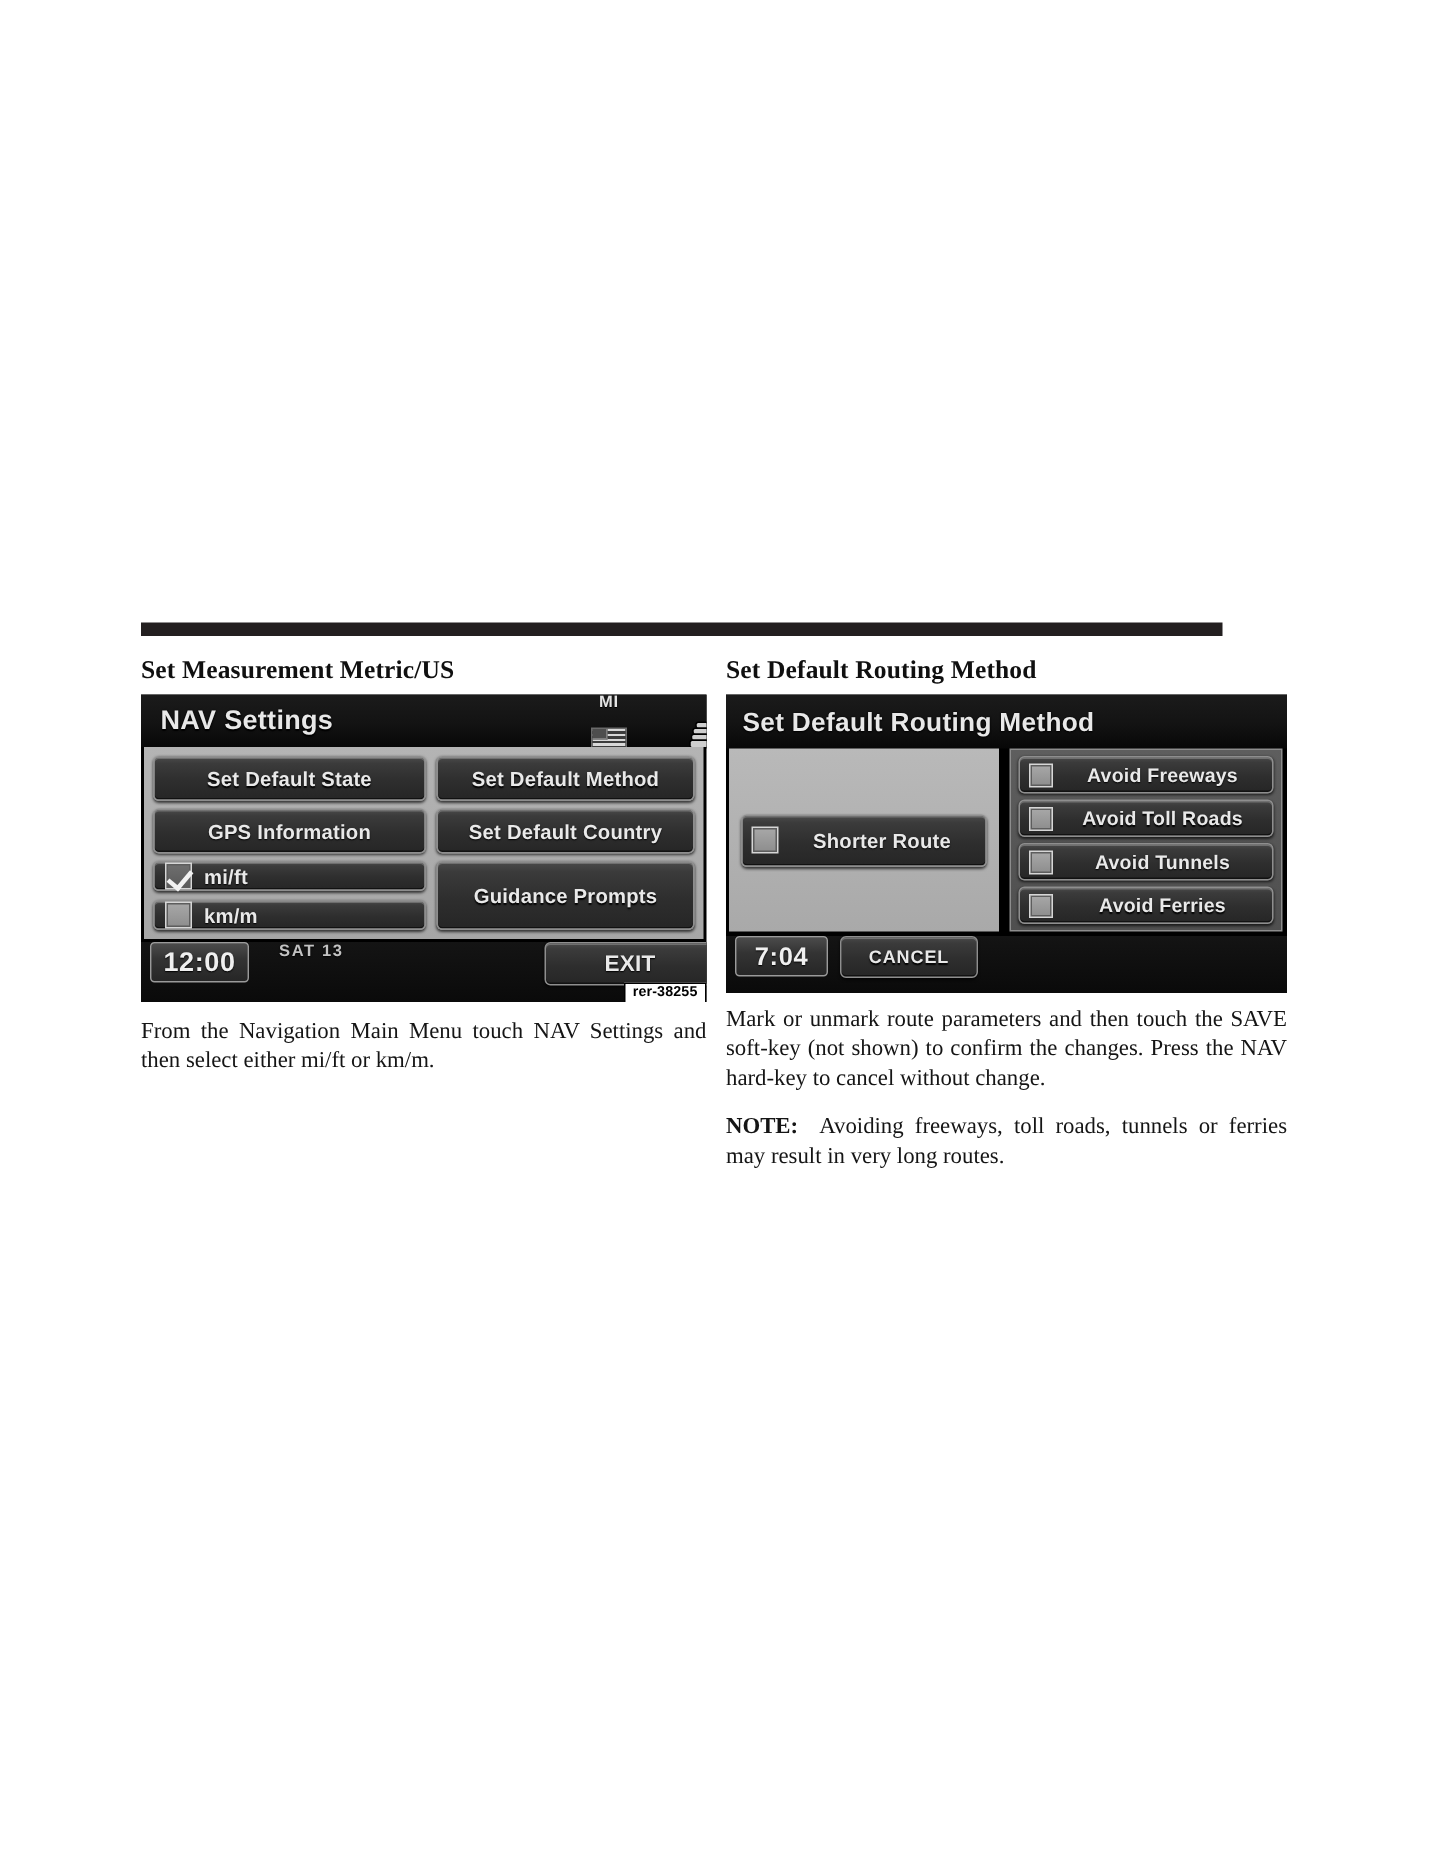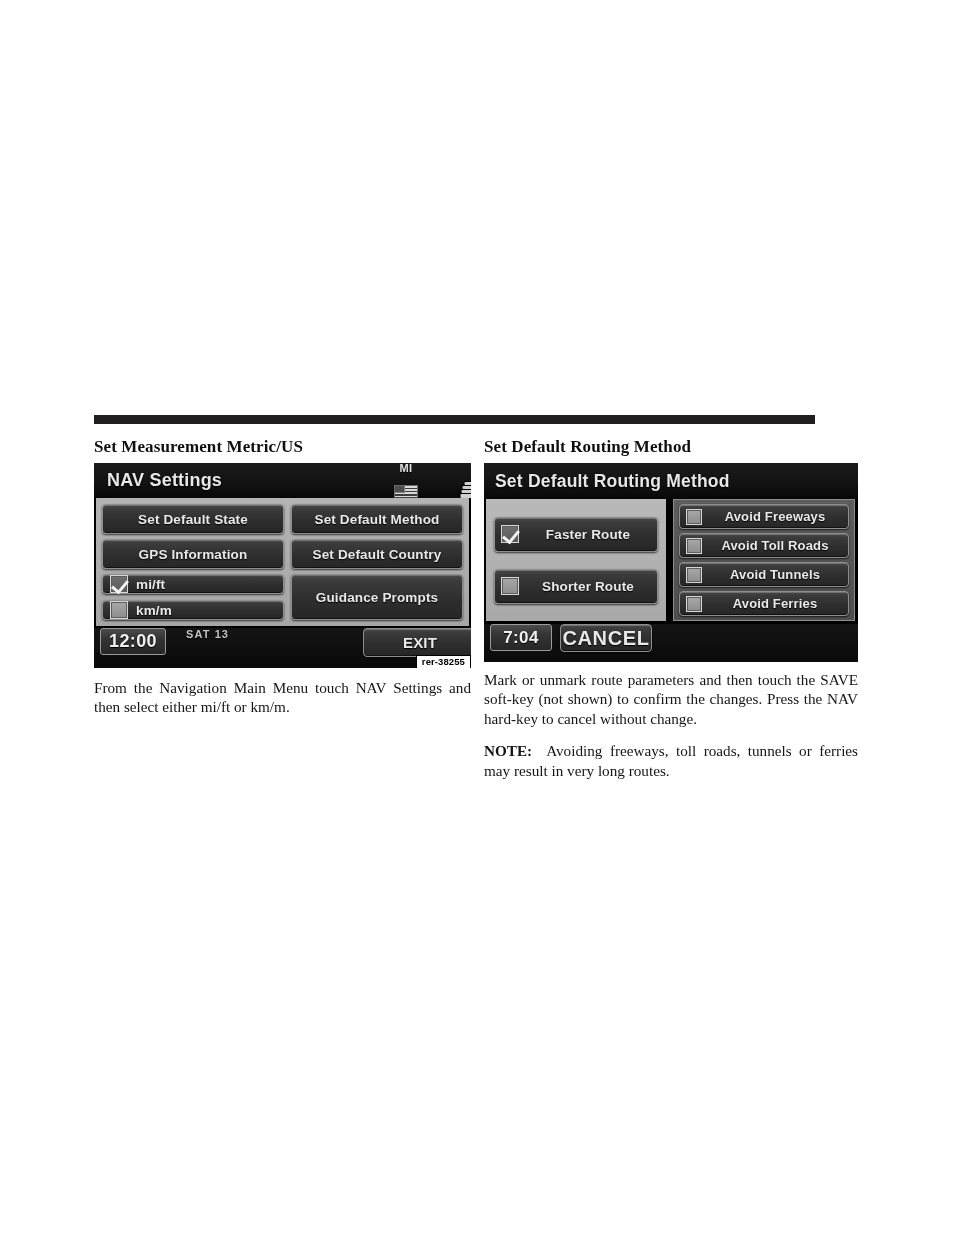--- a/index.html
+++ b/index.html
@@ -335,21 +335,21 @@
     height: 25px;
     font-size: 13px;
     justify-content: flex-start;
     padding-left: 6px;
     gap: 10px;
   }
   .avoid-key .cbox { width: 16px; height: 16px; }
   .avoid-key .lbl { flex: 1; text-align: center; padding-right: 10px; }
   .shot-right .screen-bottom { height: 38px; padding: 0 6px; gap: 8px; }
   .shot-right .clock-key { width: 62px; height: 27px; font-size: 17px; }
-  .cancel-key { width: 92px; height: 28px; font-size: 20px; letter-spacing: .6px; }
+  .cancel-key { width: 92px; height: 28px; font-size: 12px; letter-spacing: .6px; }
 
   
   .left-copy  { position: absolute; left: 94px;  top: 678px; width: 377px; }
   .right-copy { position: absolute; left: 484px; top: 670px; width: 374px; }
 </style>
 </head>
 <body>
 
 <div class="top-rule"></div>
 
@@ -412,24 +412,20 @@
 </div>
 
 <div class="nav-screen shot-right">
 
   <div class="screen-titlebar">
     <span class="screen-title">Set Default Routing Method</span>
   </div>
 
   <div class="route-panel">
     <div class="skey route-key">
-      <span class="cbox checked"></span>
-      <span class="lbl">Faster Route</span>
-    </div>
-    <div class="skey route-key">
       <span class="cbox"></span>
       <span class="lbl">Shorter Route</span>
     </div>
   </div>
 
   <div class="avoid-panel">
     <div class="skey avoid-key">
       <span class="cbox"></span>
       <span class="lbl">Avoid Freeways</span>
     </div>

